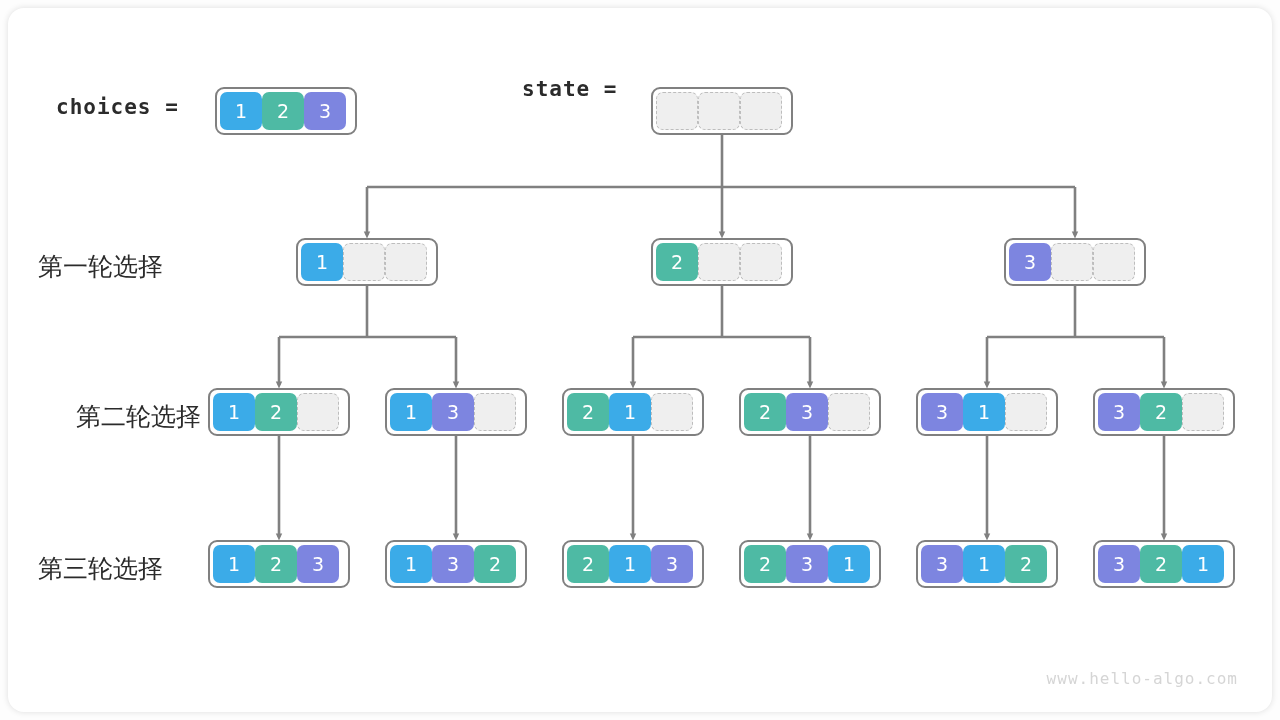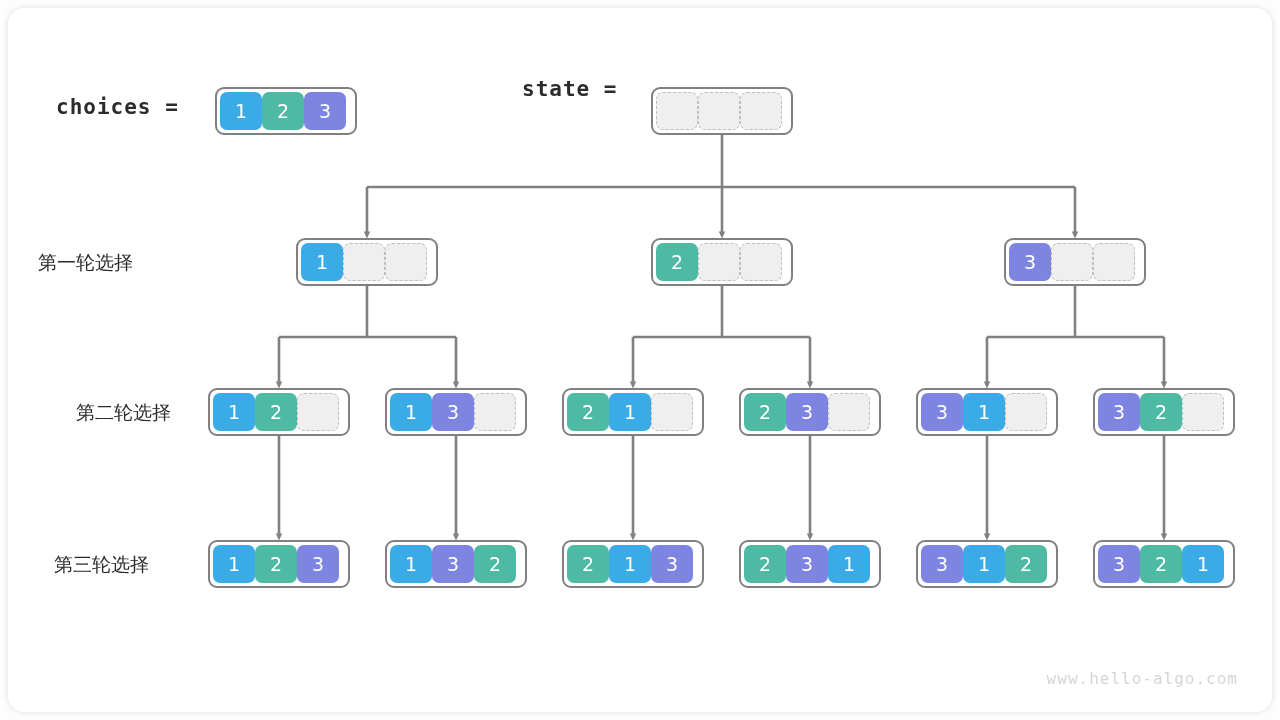--- a/index.html
+++ b/index.html
@@ -48,21 +48,21 @@
     font-weight: bold;
     font-size: 21px;
     color: #2b2b2b;
     letter-spacing: 1px;
     white-space: nowrap;
   }
   
   .row-label {
     position: absolute;
     font-family: "DejaVu Sans", "Liberation Sans", sans-serif;
-    font-size: 19px;
+    font-size: 25px;
     color: #2b2b2b;
     white-space: nowrap;
   }
 
   
   .node {
     position: absolute;
     box-sizing: border-box;
     border: 2.5px solid #808080;
     border-radius: 9px;
@@ -145,21 +145,21 @@
           <path d="M987,436 L987,537" marker-end="url(#arrow)"></path>
           <path d="M1164,436 L1164,537" marker-end="url(#arrow)"></path>
         </g>
     </svg>
 
     <div class="hdr-label" style="left:56px; top:95px;">choices =</div>
     <div class="hdr-label" style="left:522px; top:77px;">state =</div>
 
     <div class="row-label" style="left:38px; top:250px;">第一轮选择</div>
     <div class="row-label" style="left:38px; top:400px;margin-left:38px;">第二轮选择</div>
-    <div class="row-label" style="left:54px; top:552px;">第三轮选择</div>
+    <div class="row-label" style="left:38px; top:552px;">第三轮选择</div>
 
     <div id="nodes">
         <div class="node" style="left: 215px; top: 87px; width: 142px; height: 48px;">
           <div class="cell v1">1</div>
           <div class="cell v2">2</div>
           <div class="cell v3">3</div>
         </div>
         <div class="node" style="left: 651px; top: 87px; width: 142px; height: 48px;">
           <div class="cell empty"></div>
           <div class="cell empty"></div>

